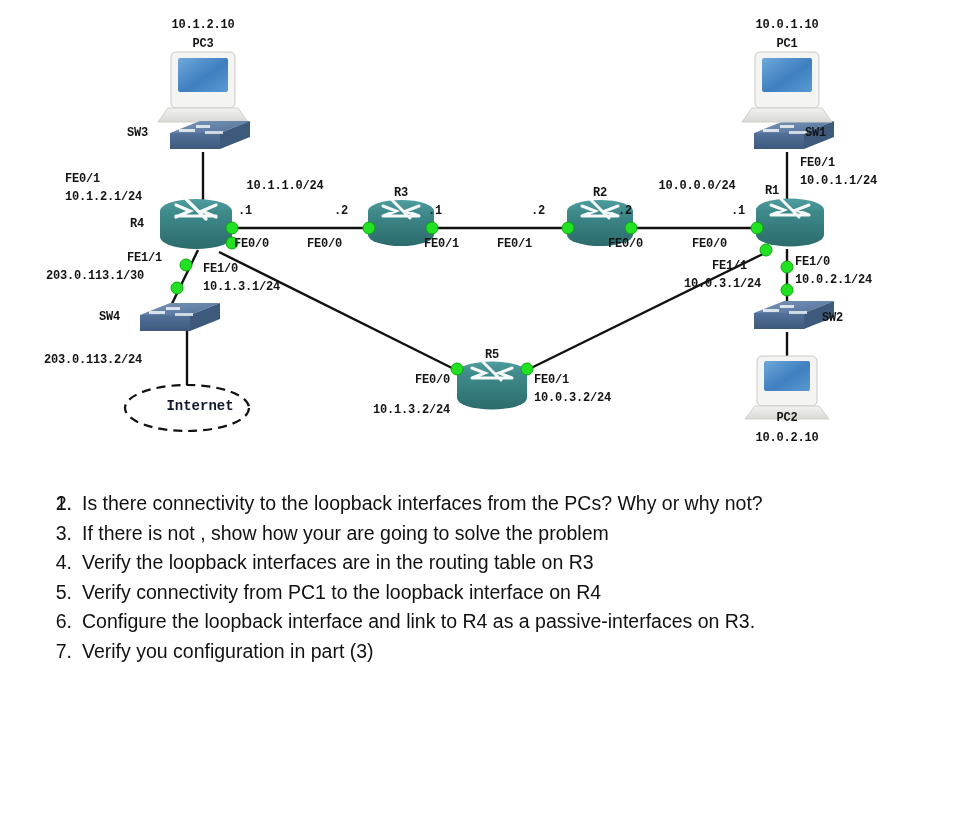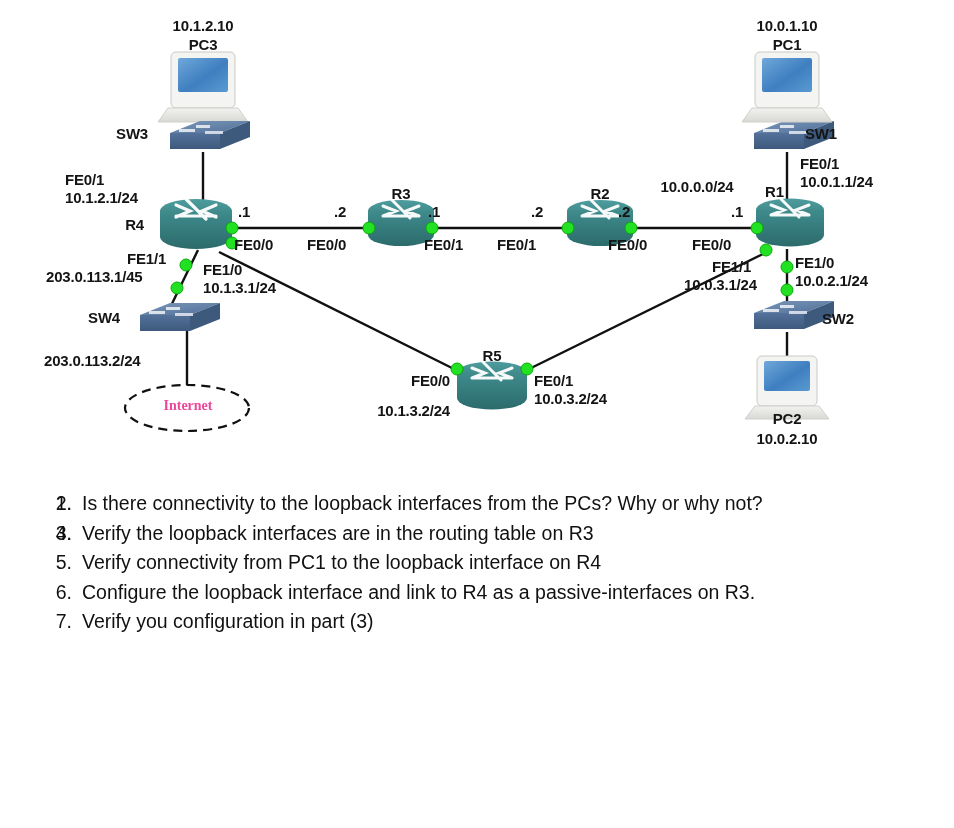--- a/index.html
+++ b/index.html
@@ -5,33 +5,34 @@
   html,body{margin:0;padding:0;background:#ffffff;}
   body{
     width:954px;height:828px;position:relative;overflow:hidden;
     font-family:"DejaVu Sans","Liberation Sans",sans-serif;
     color:#000;
   }
   #diagram{position:absolute;left:0;top:0;width:954px;height:470px;}
   #diagram svg{position:absolute;left:0;top:0;}
   .lbl{
     position:absolute;
-    font-family:Liberation Sans, sans-serif;
+    font-family:Liberation Mono, monospace;
     font-weight:bold;
-    font-size:15px;
+    font-size:12px;
     line-height:17px;
     color:#141414;
     white-space:pre;
     letter-spacing:-0.2px;
   }
   .lbl.c{text-align:center;}
   .lbl.r{text-align:right;}
   .cloud-label{
-    position:absolute;font-weight:bold;font-size:14px;color:#ec4899;
-    font-family:Liberation Serif, serif;
+    position:absolute;font-weight:bold;font-size:14px;color:#0f172a;
+    font-family:Liberation Mono, monospace;
+    margin-left:12px;
   }
   
   #questions{
     position:absolute;left:0;top:488px;width:954px;
     font-family:"Liberation Sans","DejaVu Sans",sans-serif;
   }
   ol.qlist{
     margin:0;padding:0 40px 0 78px;list-style:none;
   }
   ol.qlist li{
@@ -214,32 +215,33 @@
 
   <div class="lbl c" style="left:143px;top:17px;width:120px;">10.1.2.10</div>
   <div class="lbl c" style="left:163px;top:36px;width:80px;">PC3</div>
   <div class="lbl r" style="left:50px;top:125px;width:98px;">SW3</div>
 
   <div class="lbl" style="left:65px;top:171px;">FE0/1</div>
   <div class="lbl" style="left:65px;top:189px;">10.1.2.1/24</div>
   <div class="lbl r" style="left:82px;top:216px;width:62px;">R4</div>
 
   <div class="lbl" style="left:127px;top:250px;">FE1/1</div>
-  <div class="lbl" style="left:46px;top:268px;">203.0.113.1/45</div>
+  <div class="lbl" style="left:46px;top:268px;">203.0.113.1/30</div>
 
   <div class="lbl" style="left:203px;top:261px;">FE1/0</div>
   <div class="lbl" style="left:203px;top:279px;">10.1.3.1/24</div>
 
   <div class="lbl" style="left:238px;top:203px;">.1</div>
   <div class="lbl" style="left:234px;top:236px;">FE0/0</div>
 
   <div class="lbl r" style="left:48px;top:309px;width:72px;">SW4</div>
   <div class="lbl" style="left:44px;top:352px;">203.0.113.2/24</div>
   <div class="cloud-label" style="left:148px;top:398px;width:80px;text-align:center;">Internet</div>
 
+  <div class="lbl c" style="left:190px;top:178px;width:190px;">10.1.1.0/24</div>
 
   <div class="lbl c" style="left:371px;top:185px;width:60px;">R3</div>
   <div class="lbl" style="left:334px;top:203px;">.2</div>
   <div class="lbl" style="left:307px;top:236px;">FE0/0</div>
   <div class="lbl" style="left:428px;top:203px;">.1</div>
   <div class="lbl" style="left:424px;top:236px;">FE0/1</div>
 
 
   <div class="lbl c" style="left:570px;top:185px;width:60px;">R2</div>
   <div class="lbl" style="left:531px;top:203px;">.2</div>
@@ -281,20 +283,21 @@
   <ol class="qlist">
     <li>
       <span class="num">1.</span>
     </li>
     <li>
       <span class="num">2.</span>
       <span>Is there connectivity to the loopback interfaces from the PCs? Why or why not?</span>
     </li>
     <li>
       <span class="num">3.</span>
+      <span>If there is not , show how your are going to solve the problem</span>
     </li>
     <li>
       <span class="num">4.</span>
       <span>Verify the loopback interfaces are in the routing table on R3</span>
     </li>
     <li>
       <span class="num">5.</span>
       <span>Verify connectivity from PC1 to the loopback interface on R4</span>
     </li>
     <li>

